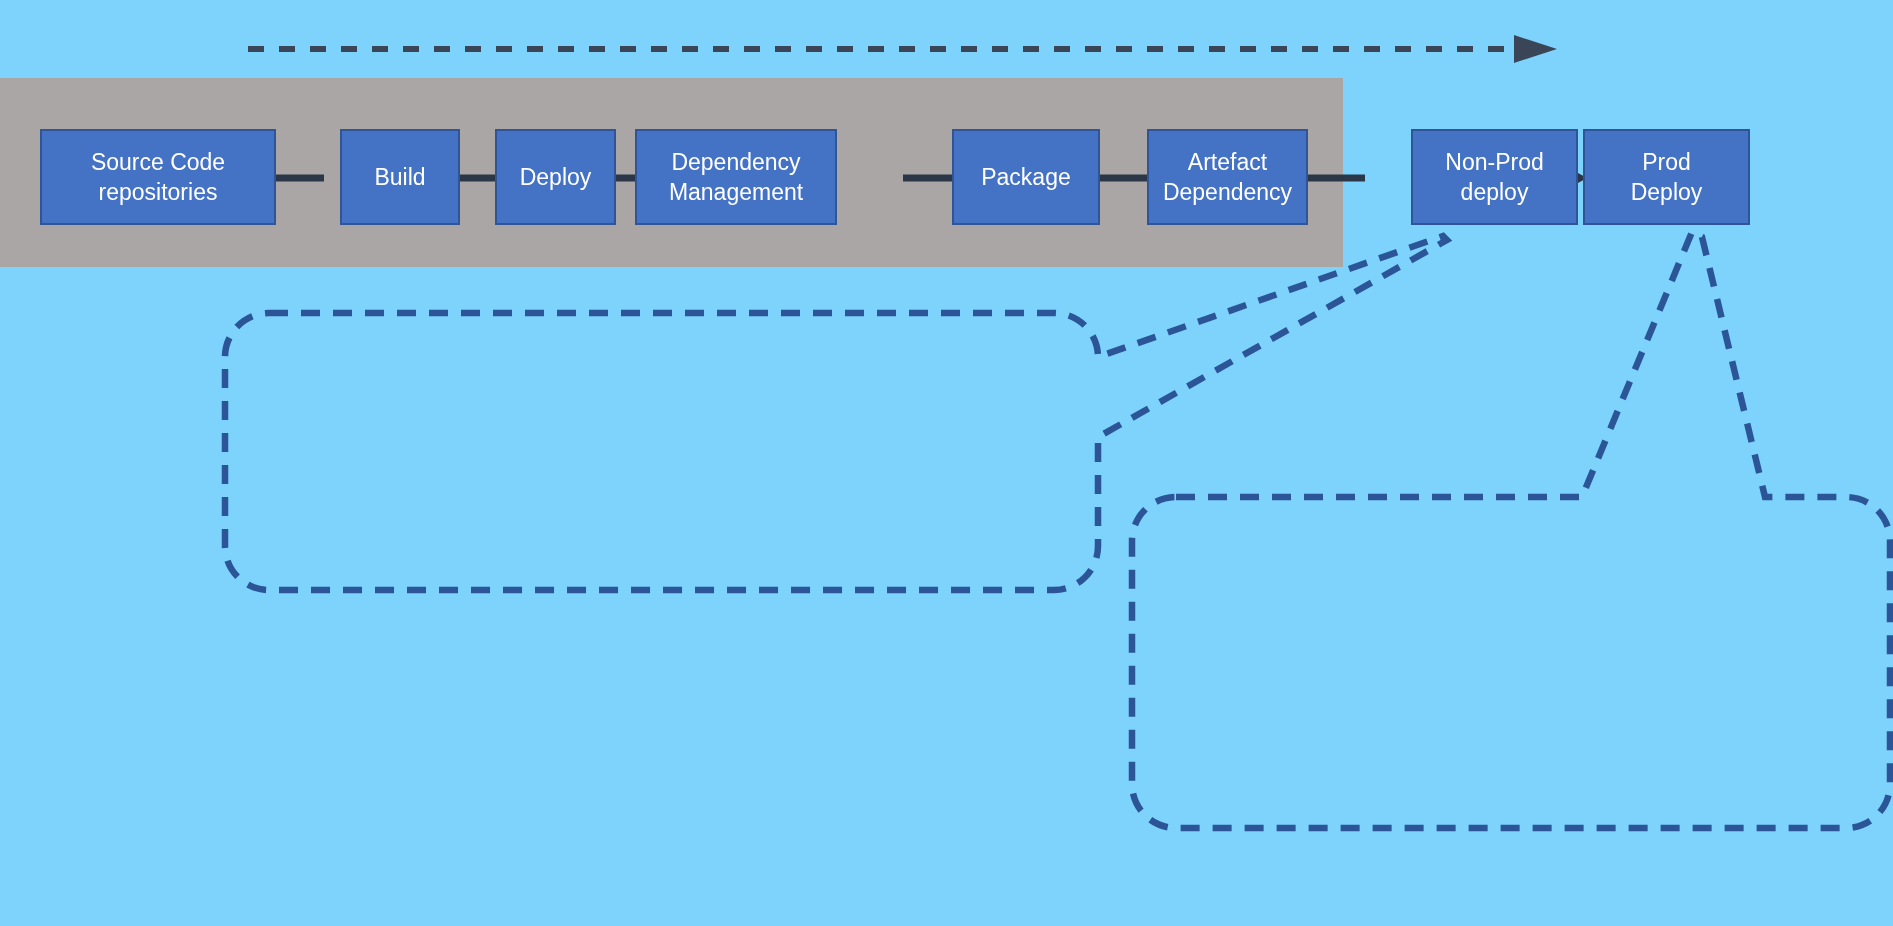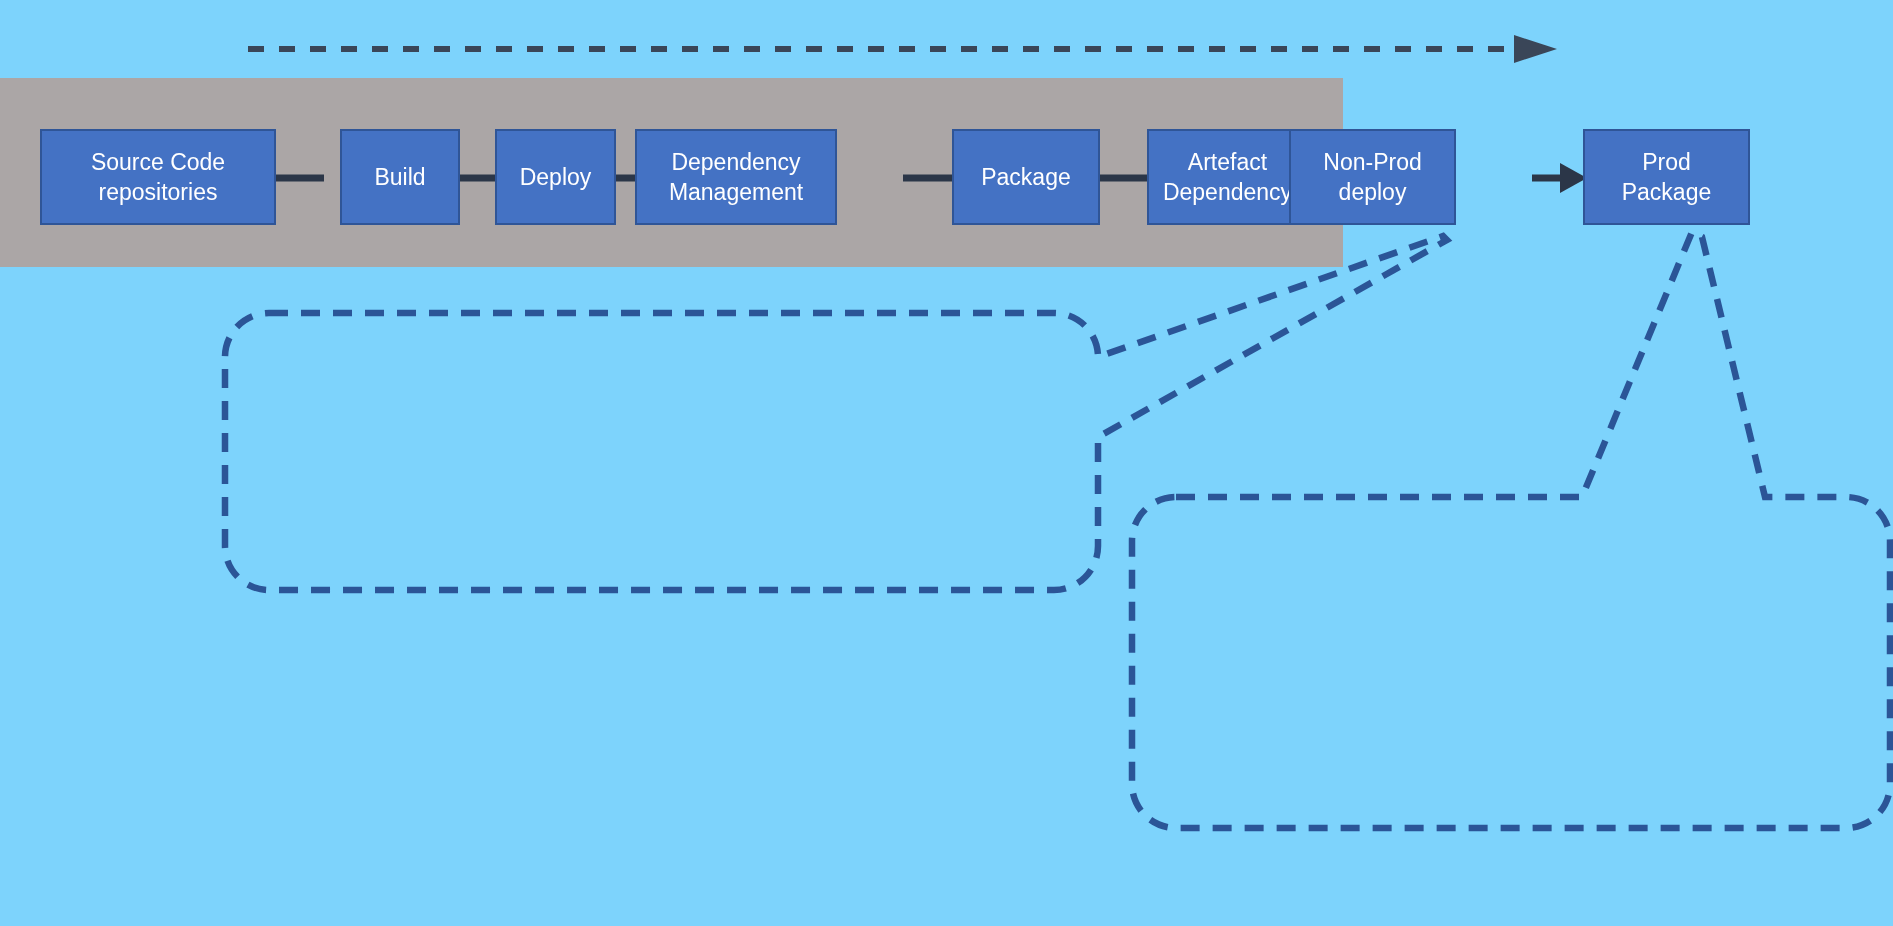--- a/index.html
+++ b/index.html
@@ -103,22 +103,22 @@
     <span class="stage-label">Dependency
 Management</span>
   </div>
   <div class="stage" style="left:952px;  width:148px;">
     <span class="stage-label">Package</span>
   </div>
   <div class="stage" style="left:1147px; width:161px;">
     <span class="stage-label">Artefact
 Dependency</span>
   </div>
-  <div class="stage" style="left:1289px; width:167px;align-items:center;">
+  <div class="stage" style="left:1411px; width:167px;align-items:center;">
     <span class="stage-label">Non-Prod
 deploy</span>
   </div>
   <div class="stage" style="left:1583px; width:167px;">
     <span class="stage-label">Prod
-Package</span>
+Deploy</span>
   </div>
 
 </div>
 
 </body></html>

